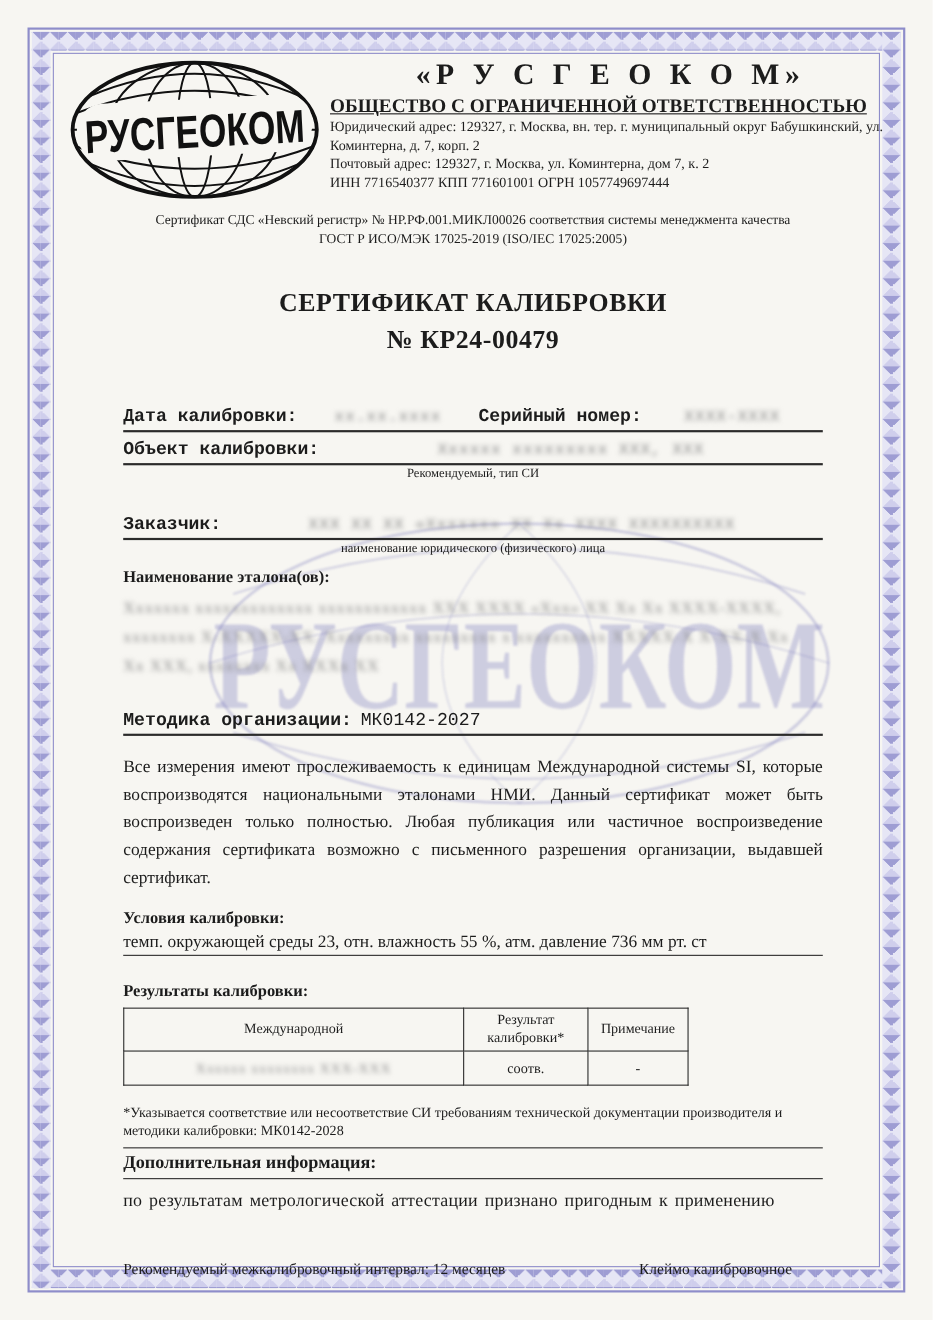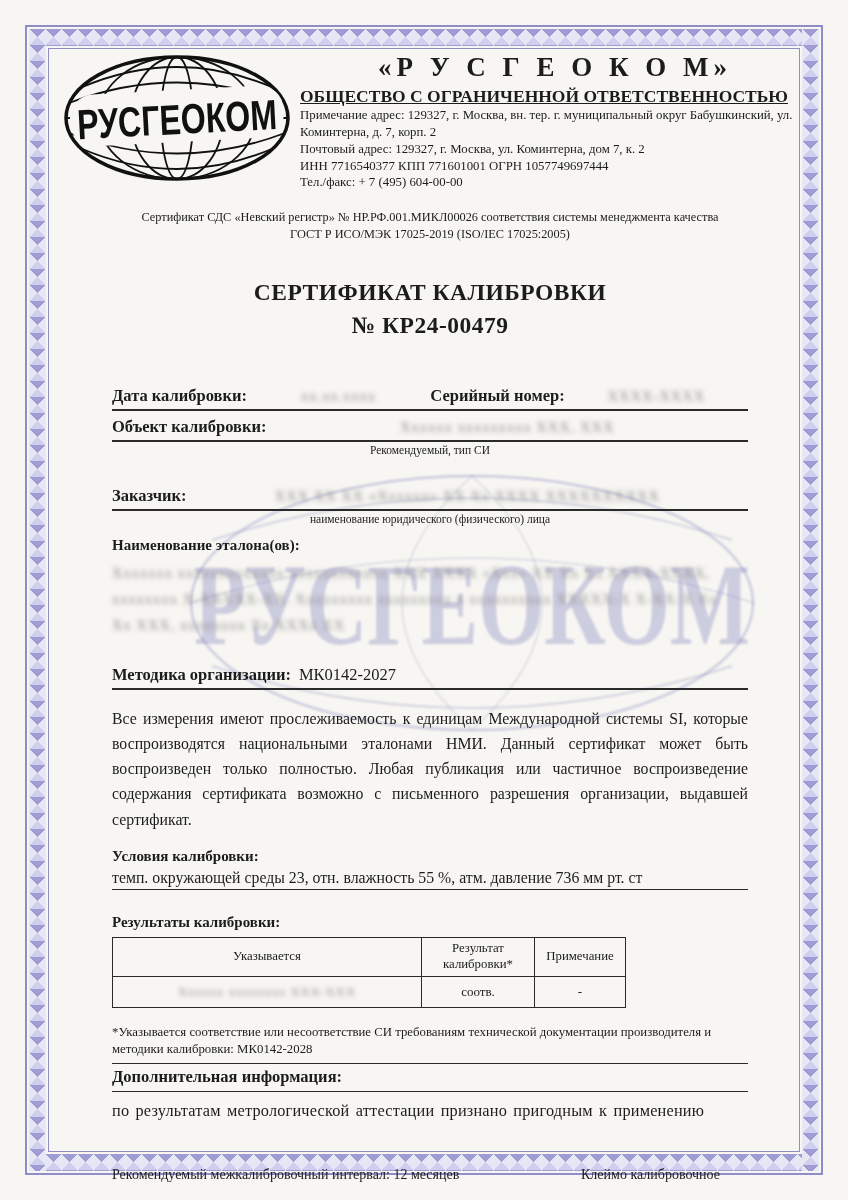--- a/index.html
+++ b/index.html
@@ -27,21 +27,21 @@
   .logo{position:absolute;left:-50px;top:2px;}
   .header-text{margin-left:188px;margin-right:-62px;}
   .company-title{font-size:27px;font-weight:bold;text-align:center;letter-spacing:5px;white-space:nowrap;}
   .company-subtitle{font-size:17.5px;font-weight:bold;text-decoration:underline;margin-top:3px;white-space:nowrap;}
   .addr{font-size:12.8px;line-height:1.24;margin-top:1px;}
   .addr:first-of-type{margin-top:5px;}
   .cert-lines{text-align:center;font-size:12.3px;margin-top:18px;line-height:1.35;}
   .doc-title{text-align:center;font-weight:bold;font-size:23.5px;margin-top:34px;line-height:1.4;letter-spacing:0.5px;}
 
   
-  .frow{display:flex;align-items:baseline;border-bottom:2px solid #2b2b2b;padding-bottom:3px;}
+  .frow{display:flex;align-items:baseline;border-bottom:2px solid #2b2b2b;padding-bottom:3px;font-family:Liberation Mono, monospace;}
   .lbl{font-weight:bold;font-size:16.5px;white-space:nowrap;}
   .val{flex:1;text-align:center;font-size:14.5px;}
   .redact{color:#8a8a8a;filter:blur(2.6px);user-select:none;letter-spacing:1px;}
   .caption{font-size:11.5px;text-align:center;margin-top:2px;}
   .row1{margin-top:44px;}
   .row-customer{margin-top:30px;}
   .lbl-block{font-weight:bold;font-size:15px;margin-top:16px;}
   .redact-par{font-size:14.5px;line-height:1.8;margin-top:6px;}
   .method-row{margin-top:26px;}
   .method-val{font-size:16.5px;margin-left:8px;}
@@ -99,25 +99,24 @@
       <line x1="4" y1="64" x2="226" y2="64" stroke="#111" stroke-width="1.8"></line>
       <g transform="rotate(-3 115 64)">
         <rect x="8" y="36" width="214" height="52" rx="24" fill="#f7f6f2"></rect>
         <text x="115" y="80" text-anchor="middle" font-size="42" font-weight="bold" font-family="Liberation Sans, sans-serif" fill="#111" textLength="200" lengthAdjust="spacingAndGlyphs">РУСГЕОКОМ</text>
       </g>
     </svg>
 
     <div class="header-text">
       <div class="company-title">«Р У С Г Е О К О М»</div>
       <div class="company-subtitle">ОБЩЕСТВО С ОГРАНИЧЕННОЙ ОТВЕТСТВЕННОСТЬЮ</div>
-      <div class="addr">Примечание адрес: 129327, г. Москва, вн. тер. г. муниципальный округ Бабушкинский, ул.</div>
+      <div class="addr">Юридический адрес: 129327, г. Москва, вн. тер. г. муниципальный округ Бабушкинский, ул.</div>
       <div class="addr">Коминтерна, д. 7, корп. 2</div>
       <div class="addr">Почтовый адрес: 129327, г. Москва, ул. Коминтерна, дом 7, к. 2</div>
       <div class="addr">ИНН 7716540377 КПП 771601001 ОГРН 1057749697444</div>
-      <div class="addr">Тел./факс: + 7 (495) 604-00-00</div>
     </div>
 
     <div class="cert-lines">
       <div>Сертификат СДС «Невский регистр» № НР.РФ.001.МИКЛ00026 соответствия системы менеджмента качества</div>
       <div>ГОСТ Р ИСО/МЭК 17025-2019 (ISO/IEC 17025:2005)</div>
     </div>
 
     <div class="doc-title">
       <div>СЕРТИФИКАТ КАЛИБРОВКИ</div>
       <div>№ КР24-00479</div>
@@ -156,21 +155,21 @@
 
     <p class="body-par">Все измерения имеют прослеживаемость к единицам Международной системы SI, которые воспроизводятся национальными эталонами НМИ. Данный сертификат может быть воспроизведен только полностью. Любая публикация или частичное воспроизведение содержания сертификата возможно с письменного разрешения организации, выдавшей сертификат.</p>
 
     <div class="lbl-block">Условия калибровки:</div>
     <div class="cond-val">темп. окружающей среды 23, отн. влажность 55 %, атм. давление 736 мм рт. ст</div>
 
     <div class="lbl-block" style="margin-top:24px;">Результаты калибровки:</div>
     <table class="results">
       <tbody>
           <tr>
-        <th class="col-name">Указывается</th>
+        <th class="col-name">Международной</th>
         <th class="col-res">Результат калибровки*</th>
         <th class="col-note">Примечание</th>
       </tr>
       <tr>
         <td><span class="redact">Xxxxxx xxxxxxxx XXX-XXX</span></td>
         <td>соотв.</td>
         <td>-</td>
       </tr>
     </tbody>
       </table>

